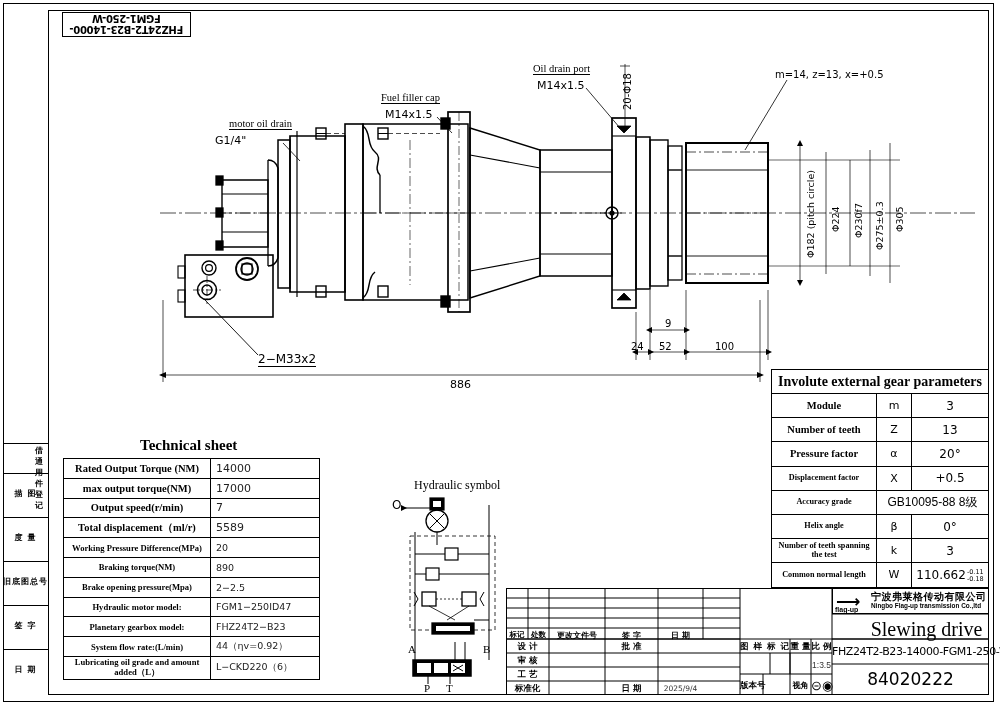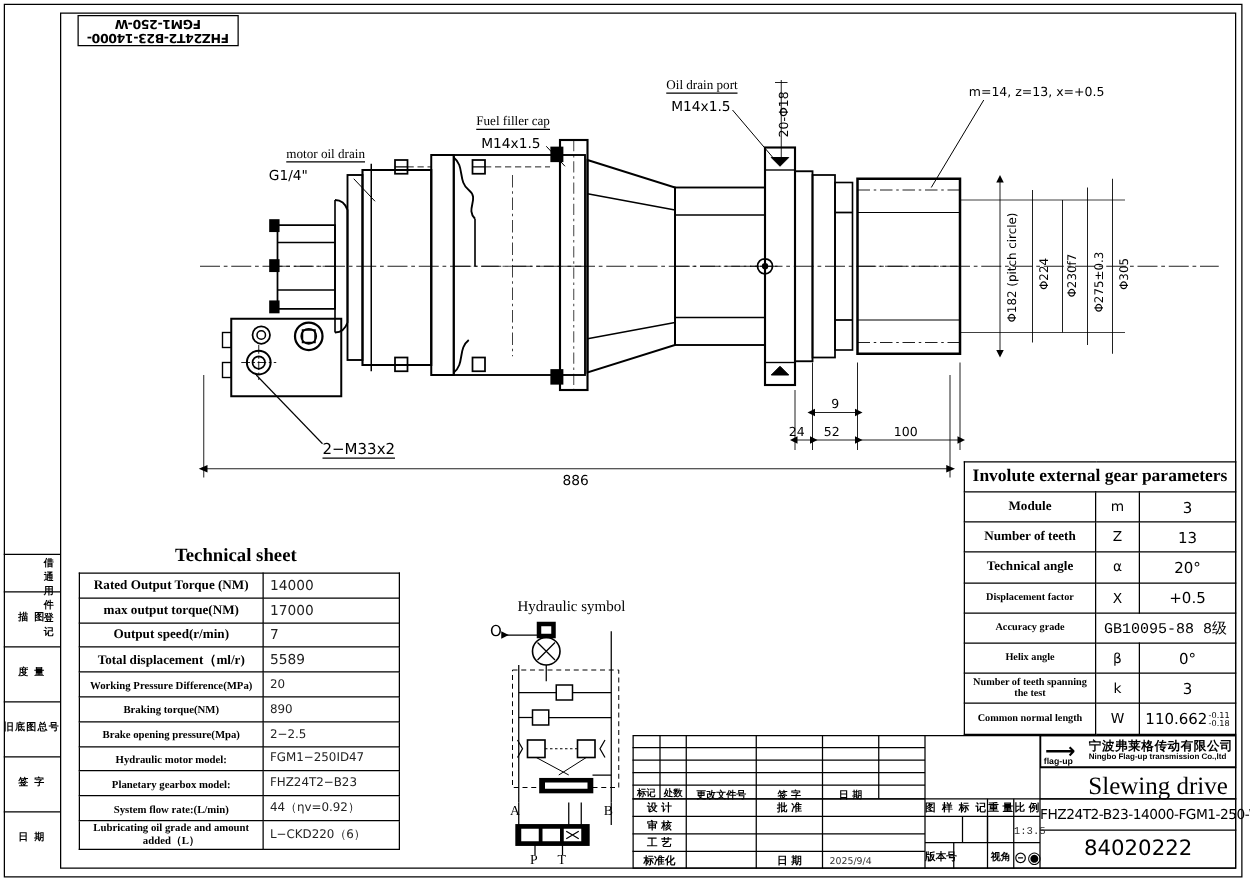--- a/index.html
+++ b/index.html
@@ -43,21 +43,21 @@
   .tech-title{position:absolute;left:140px;top:437px;font-size:15px;
         font-weight:bold;}
 
   
   #gear-table{left:771px;top:369px;width:218px;}
   #gear-table td{height:23.2px;font-size:10px;}
   #gear-table td.gp-name{width:104px;font-weight:bold;font-size:10.5px;}
   #gear-table td.gp-name.sm{font-size:8.2px;line-height:1.05;}
   #gear-table td.gp-sym{width:34px;font-family:"DejaVu Sans",sans-serif;font-size:11px;}
   #gear-table td.gp-val{font-family:"DejaVu Sans",sans-serif;font-size:12px;}
-  #gear-table td.gp-wide{font-family:Liberation Mono, monospace;font-size:12px;}
+  #gear-table td.gp-wide{font-family:Liberation Sans, sans-serif;font-size:12px;}
   #gear-table th.gp-head{font-size:14px;font-weight:bold;height:23px;}
 
   
   .tb{position:absolute;border:1.3px solid #000;box-sizing:border-box;}
   .tbtxt{position:absolute;white-space:nowrap;text-align:center;}
 
   .logo-box{position:absolute;left:832px;top:588px;width:157px;height:26px;
       border:1px solid #000;box-sizing:border-box;overflow:hidden;}
   .logo-cn{position:absolute;left:38px;top:1px;font-family:"DejaVu Sans",sans-serif;
       font-size:10px;font-weight:bold;letter-spacing:.5px;}
@@ -391,21 +391,21 @@
           <td class="gp-name">Module</td>
           <td class="gp-sym">m</td>
           <td class="gp-val">3</td>
         </tr>
         <tr>
           <td class="gp-name">Number of teeth</td>
           <td class="gp-sym">Z</td>
           <td class="gp-val">13</td>
         </tr>
         <tr>
-          <td class="gp-name">Technical angle</td>
+          <td class="gp-name">Pressure factor</td>
           <td class="gp-sym">α</td>
           <td class="gp-val">20°</td>
         </tr>
         <tr>
           <td class="gp-name sm">Displacement factor</td>
           <td class="gp-sym">X</td>
           <td class="gp-val">+0.5</td>
         </tr>
         <tr>
           <td class="gp-name sm">Accuracy grade</td>
@@ -483,21 +483,21 @@
   <div class="tbtxt cn" style="left:506px;top:683px;width:43px;font-size:8.5px;">标准化</div>
   <div class="tbtxt cn" style="left:605px;top:641px;width:53px;font-size:8.5px;">批 准</div>
   <div class="tbtxt cn" style="left:605px;top:683px;width:53px;font-size:8.5px;">日 期</div>
   <div class="tbtxt" style="left:658px;top:684px;width:45px;font-size:7.5px;
        font-family:'DejaVu Sans',sans-serif;color:#333;">2025/9/4</div>
 
   <div class="tbtxt cn" style="left:740px;top:641px;width:50px;font-size:8.5px;letter-spacing:1px;">图 样 标 记</div>
   <div class="tbtxt cn" style="left:790px;top:641px;width:21px;font-size:8.5px;">重 量</div>
   <div class="tbtxt cn" style="left:811px;top:641px;width:21px;font-size:8.5px;">比 例</div>
   <div class="tbtxt" style="left:811px;top:660px;width:21px;font-size:8.5px;
-       font-family:Liberation Mono, monospace;color:#333;">1:3.5</div>
+       font-family:Liberation Sans, sans-serif;color:#333;">1:3.5</div>
   <div class="tbtxt cn" style="left:740px;top:680px;width:23px;font-size:8.5px;">版本号</div>
   <div class="tbtxt cn" style="left:790px;top:680px;width:21px;font-size:8px;">视角</div>
   <div class="tbtxt" style="left:811px;top:678px;width:21px;font-size:13px;">⊝◉</div>
 
   <div class="logo-box">
     <div class="logo-mark">⟶</div>
     <div class="logo-sub">flag-up</div>
     <div class="logo-cn">宁波弗莱格传动有限公司</div>
     <div class="logo-en">Ningbo Flag-up transmission Co.,ltd</div>
   </div>

